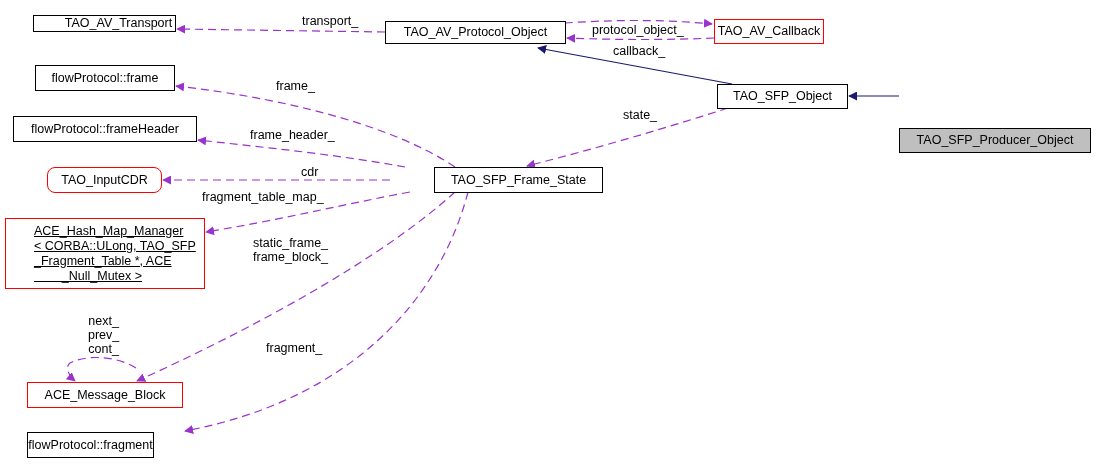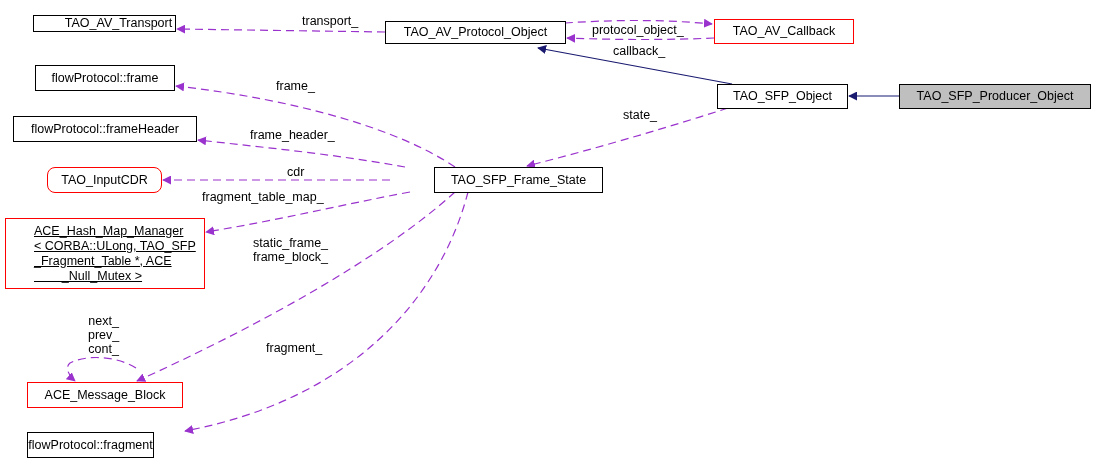--- a/index.html
+++ b/index.html
@@ -1,20 +1,20 @@
 <!DOCTYPE html>
 <html><head>
   <meta charset="utf-8">
   <style>
     html, body { margin: 0; padding: 0; background: #ffffff; }
     body { width: 1096px; height: 464px; position: relative; overflow: hidden; font-family: "Liberation Sans", sans-serif; }
     svg { position: absolute; left: 0; top: 0; }
     .node { position: absolute; box-sizing: border-box; background: #ffffff; border: 1px solid #000000; font-size: 12.5px; color: #000; display: flex; align-items: center; justify-content: center; text-align: center; line-height: 15px; white-space: nowrap; }
     .node.red { border-color: #ff0000; }
-    .node.current { background: #bfbfbf; }
+    .node.current { background: #bfbfbf; margin-top: 44px; }
     .node.multi { white-space: pre; text-align: left; padding-left: 28px; justify-content: flex-start; text-decoration: underline; }
     .edge-label { position: absolute; font-size: 12.5px; color: #000; white-space: pre; line-height: 14px; text-align: center; }
   </style>
 </head>
 <body>
 
 <svg width="1096" height="464">
   <defs>
     <marker id="arrow-usage" viewBox="0 0 10 10" refX="9" refY="5" markerWidth="9" markerHeight="9" orient="auto-start-reverse" markerUnits="userSpaceOnUse">
       <path d="M0,0 L10,5 L0,10 z" fill="#9a32cd"></path>
@@ -37,40 +37,40 @@
     <path d="M390,180 L163,180" stroke="#9a32cd" stroke-dasharray="8,5" marker-end="url(#arrow-usage)"></path>
     <path d="M410,192 C340,205 280,220 206,232" stroke="#9a32cd" stroke-dasharray="8,5" marker-end="url(#arrow-usage)"></path>
     <path d="M455,192 C380,260 250,330 137,381" stroke="#9a32cd" stroke-dasharray="8,5" marker-end="url(#arrow-usage)"></path>
     <path d="M468,192 C440,300 350,400 185,431" stroke="#9a32cd" stroke-dasharray="8,5" marker-end="url(#arrow-usage)"></path>
     <path d="M136,368 C115,355 85,355 70,363 C65,367 68,375 75,381" stroke="#9a32cd" stroke-dasharray="8,5" marker-end="url(#arrow-usage)"></path>
   </g>
 </svg>
 
 <div class="node" style="left:33px;top:15px;width:143px;height:17px;padding-left:28px;">TAO_AV_Transport</div>
 <div class="node" style="left:385px;top:21px;width:181px;height:23px;">TAO_AV_Protocol_Object</div>
-<div class="node red" style="left:714px;top:19px;width:140px;height:25px;">TAO_AV_Callback</div>
+<div class="node red" style="left:714px;top:19px;width:110px;height:25px;">TAO_AV_Callback</div>
 <div class="node" style="left:717px;top:84px;width:131px;height:25px;">TAO_SFP_Object</div>
 <div class="node current" style="left:899px;top:84px;width:192px;height:25px;">TAO_SFP_Producer_Object</div>
 <div class="node" style="left:35px;top:65px;width:140px;height:26px;">flowProtocol::frame</div>
 <div class="node" style="left:13px;top:116px;width:184px;height:26px;">flowProtocol::frameHeader</div>
 <div class="node red" style="left:47px;top:167px;width:115px;height:26px;border-radius:8px;">TAO_InputCDR</div>
 <div class="node" style="left:390px;top:167px;width:169px;height:26px;margin-left:44px;">TAO_SFP_Frame_State</div>
 <div class="node red multi" style="left:5px;top:218px;width:200px;height:71px;">ACE_Hash_Map_Manager
 &lt; CORBA::ULong, TAO_SFP
 _Fragment_Table *, ACE
         _Null_Mutex &gt;</div>
 <div class="node red" style="left:27px;top:382px;width:156px;height:26px;">ACE_Message_Block</div>
 <div class="node" style="left:27px;top:432px;width:127px;height:26px;">flowProtocol::fragment</div>
 
 <div class="edge-label" style="left:266px;top:14px;margin-left:36px;">transport_</div>
 <div class="edge-label" style="left:613px;top:4px;margin-top:40px;">callback_</div>
 <div class="edge-label" style="left:592px;top:23px;text-align:right;">protocol_object_</div>
 <div class="edge-label" style="left:623px;top:108px;">state_</div>
 <div class="edge-label" style="left:276px;top:79px;">frame_</div>
 <div class="edge-label" style="left:250px;top:128px;">frame_header_</div>
-<div class="edge-label" style="left:287px;top:165px;">cdr</div>
+<div class="edge-label" style="left:301px;top:165px;">cdr</div>
 <div class="edge-label" style="left:202px;top:190px;">fragment_table_map_</div>
 <div class="edge-label" style="left:253px;top:236px;">static_frame_
 frame_block_</div>
 <div class="edge-label" style="left:88px;top:314px;">next_
 prev_
 cont_</div>
 <div class="edge-label" style="left:266px;top:341px;">fragment_</div>
 
 </body></html>

